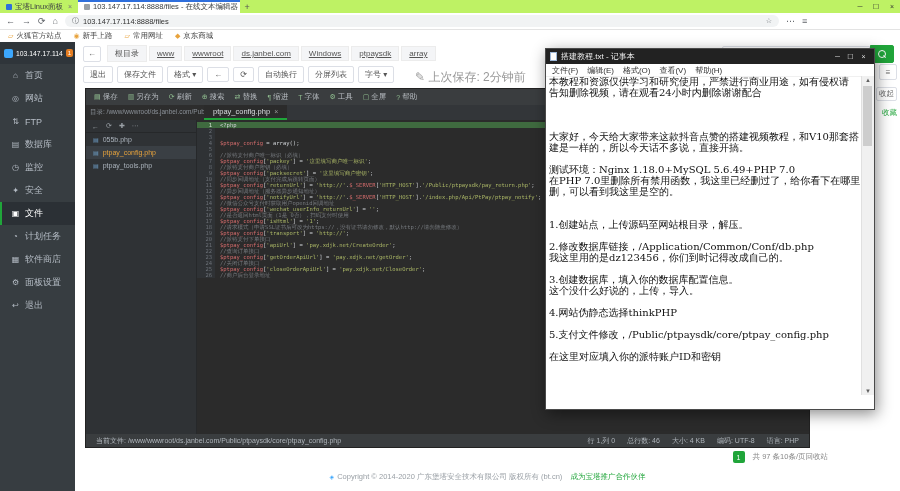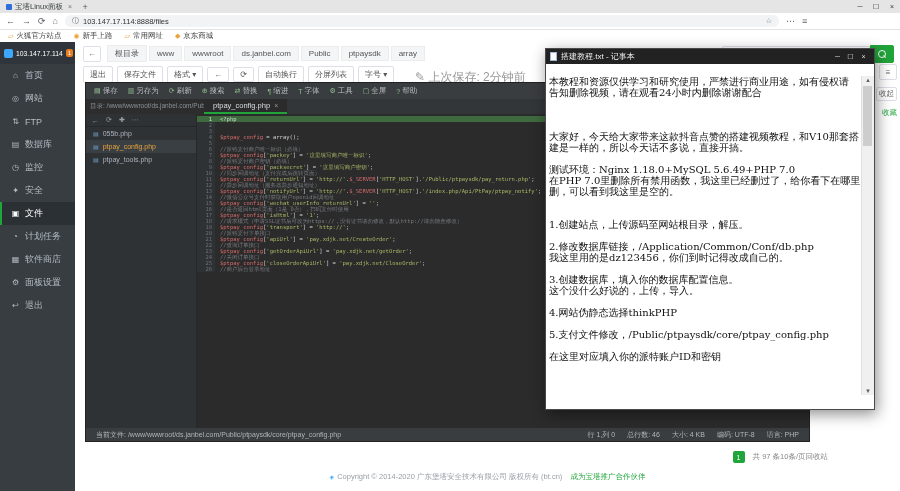--- a/index.html
+++ b/index.html
@@ -1,19 +1,19 @@
 <!DOCTYPE html>
 <html><head>
 <meta charset="utf-8">
 <style>
   html,body{margin:0;padding:0;background:#d8d8d8;}
   .stage{position:relative;width:900px;height:491px;overflow:hidden;background:#fff;
          font-family:"Liberation Sans","DejaVu Sans",sans-serif;-webkit-font-smoothing:antialiased;}
   
-  .tabbar{position:absolute;top:0;left:0;right:0;height:13px;background:#e5e5e5;display:flex;align-items:stretch;}
+  .tabbar{position:absolute;top:0;left:0;right:0;height:13px;background:#bef264;display:flex;align-items:stretch;}
   .tab{display:flex;align-items:center;gap:3px;padding:0 6px;font-size:7.5px;color:#3c4043;max-width:150px;white-space:nowrap;overflow:hidden;}
   .tab .fav{width:6px;height:6px;border-radius:1px;flex:none;}
   .tab .fav.blue{background:#2f6fdc;}
   .tab .fav.gray{background:#9aa0a6;}
   .tab .tclose{color:#777;font-size:7px;margin-left:2px;}
   .tab.active{background:#ffffff;box-shadow:inset 0 2px 0 #2f6fdc;}
   .newtab{width:14px;display:flex;align-items:center;justify-content:center;font-size:9px;color:#555;}
   .winctl{margin-left:auto;display:flex;align-items:center;}
   .winctl span{width:16px;text-align:center;font-size:7px;color:#333;}
   .navbar{position:absolute;top:13px;left:0;right:0;height:17px;background:#fff;border-bottom:1px solid #e3e3e3;display:flex;align-items:center;padding:0 6px;gap:7px;box-sizing:border-box;}
@@ -32,35 +32,35 @@
   .sb-badge{font-size:6px;color:#fff;background:#e67e22;border-radius:2px;padding:0 2px;line-height:8px;}
   .sb-item{height:23px;display:flex;align-items:center;gap:5px;padding:0 9px;font-size:9px;color:#b6bdc6;cursor:pointer;border-left:2px solid transparent;}
   .sb-item .ico{font-size:8px;width:9px;text-align:center;}
   .sb-item.active{background:#2b3035;color:#fff;border-left-color:#20a53a;}
   
   .content{position:absolute;left:75px;top:42px;right:0;bottom:0;background:#fff;}
   .crumbrow{position:absolute;top:2px;left:8px;right:6px;height:19px;display:flex;align-items:center;}
   .backbtn{width:16px;height:14px;border:1px solid #dcdfe6;border-radius:2px;display:flex;align-items:center;justify-content:center;font-size:8px;color:#666;background:#fff;}
   .crumbs{display:flex;align-items:center;margin-left:6px;}
   .crumbs .crumb{font-size:8px;color:#555;background:#f4f5f7;padding:2px 7px;border:1px solid #ececec;}
-  .crumbs .crumb + .crumb{margin-left:2px;}
+  .crumbs .crumb + .crumb{margin-left:2px;text-decoration:underline;}
   .searchwrap{margin-left:auto;display:flex;align-items:center;}
   .searchinput{width:138px;height:14px;border:1px solid #dcdfe6;border-radius:2px 0 0 2px;font-size:8px;padding:0 4px;}
   .searchbtn{width:22px;height:16px;background:#20a53a;border:1px solid #20a53a;border-radius:0 2px 2px 0;display:flex;align-items:center;justify-content:center;}
   .mag{position:relative;width:6px;height:6px;border:1.2px solid #fff;border-radius:50%;}
   .mag::after{content:"";position:absolute;width:3px;height:1.2px;background:#fff;transform:rotate(45deg);left:4px;top:5px;}
   .toolrow{position:absolute;top:23px;left:8px;right:6px;height:19px;display:flex;align-items:center;gap:4px;}
   .toolrow .tbtn{border:1px solid #dcdfe6;background:#fff;font-size:8px;color:#555;padding:2px 6px;border-radius:2px;white-space:nowrap;}
   .lastsaved{font-size:12px;color:#999;margin-left:10px;white-space:nowrap;}
   .edge{position:absolute;right:3px;top:22px;width:22px;display:flex;flex-direction:column;align-items:flex-end;gap:7px;z-index:5;}
   .edge .ebtn{width:16px;height:14px;border:1px solid #dcdfe6;border-radius:2px;font-size:8px;color:#666;display:flex;align-items:center;justify-content:center;background:#fff;}
   .edge .etxt{font-size:7.5px;color:#666;border:1px solid #dcdfe6;border-radius:2px;padding:1px 2px;background:#fff;}
   .edge .elink{font-size:7.5px;color:#20a53a;}
   
-  .editor{position:absolute;left:10px;top:40px;width:725px;height:360px;background:#2b2b2b;border:1px solid #222;box-sizing:border-box;}
+  .editor{position:absolute;left:10px;top:46px;width:725px;height:360px;background:#2b2b2b;border:1px solid #222;box-sizing:border-box;}
   .ed-toolbar{height:16px;background:#3a3d3f;display:flex;align-items:center;gap:10px;padding:0 8px;font-size:7.5px;color:#b9bec3;}
   .ed-toolbar .item{display:flex;align-items:center;gap:2px;white-space:nowrap;}
   .ed-toolbar .item .ico{font-size:7px;color:#8fbc8f;}
   .ed-tabs{height:15px;background:#333639;display:flex;align-items:stretch;}
   .ed-dir{width:110px;background:#2d2d2d;color:#8a9097;font-size:6.5px;display:flex;align-items:center;padding:0 4px;white-space:nowrap;overflow:hidden;flex:none;}
   .ed-tab{display:flex;align-items:center;gap:4px;padding:0 9px;background:#2b2b2b;border-bottom:2px solid #20a53a;color:#d8dce0;font-size:7.5px;box-sizing:border-box;}
   .ed-tab .tkclose{font-size:7px;color:#999;}
   .ed-body{position:absolute;top:31px;left:0;right:0;bottom:13px;display:flex;overflow:hidden;}
   .ed-tree{width:110px;background:#2f3235;border-right:1px solid #26282a;flex:none;}
   .tree-tools{height:12px;display:flex;align-items:center;gap:7px;padding:0 6px;font-size:7px;color:#9aa0a6;border-bottom:1px solid #26282a;}
@@ -106,20 +106,25 @@
 <body>
 
 <div class="stage">
 
   <div class="tabbar">
     <div class="tab">
       <span class="fav blue"></span>
       <span>宝塔Linux面板</span>
       <span class="tclose">×</span>
     </div>
+    <div class="tab active">
+      <span class="fav gray"></span>
+      <span>103.147.17.114:8888/files - 在线文本编辑器</span>
+
+    </div>
     <div class="newtab">+</div>
     <div class="winctl">
       <span>─</span>
       <span>☐</span>
       <span>×</span>
     </div>
   </div>
 
   <div class="navbar">
     <span class="navico">←</span>
@@ -210,21 +215,21 @@
 
   <div class="content">
 
     <div class="crumbrow">
       <span class="backbtn">←</span>
       <div class="crumbs">
           <span class="crumb">根目录</span>
           <span class="crumb">www</span>
           <span class="crumb">wwwroot</span>
           <span class="crumb">ds.janbel.com</span>
-          <span class="crumb">Public</span>
+          <span class="crumb">Windows</span>
           <span class="crumb">ptpaysdk</span>
           <span class="crumb">array</span>
         </div>
       <div class="searchwrap">
         <input class="searchinput" style="">
         <span class="searchbtn">
             <span class="mag"></span>
           </span>
       </div>
     </div>
@@ -457,20 +462,27 @@
   <div class="notepad">
     <div class="np-title">
       <span class="np-icon"></span>
       <span>搭建教程.txt - 记事本</span>
       <span class="np-ctl">
         <span>─</span>
         <span>☐</span>
         <span>×</span>
       </span>
     </div>
+    <div class="np-menu">
+        <span class="npm">文件(F)</span>
+        <span class="npm">编辑(E)</span>
+        <span class="npm">格式(O)</span>
+        <span class="npm">查看(V)</span>
+        <span class="npm">帮助(H)</span>
+      </div>
     <div class="np-body">本教程和资源仅供学习和研究使用，严禁进行商业用途，如有侵权请
 告知删除视频，请在观看24小时内删除谢谢配合
 
 
 
 大家好，今天给大家带来这款抖音点赞的搭建视频教程，和V10那套搭
 建是一样的，所以今天话不多说，直接开搞。
 
 测试环境：Nginx 1.18.0+MySQL 5.6.49+PHP 7.0
 在PHP 7.0里删除所有禁用函数，我这里已经删过了，给你看下在哪里

